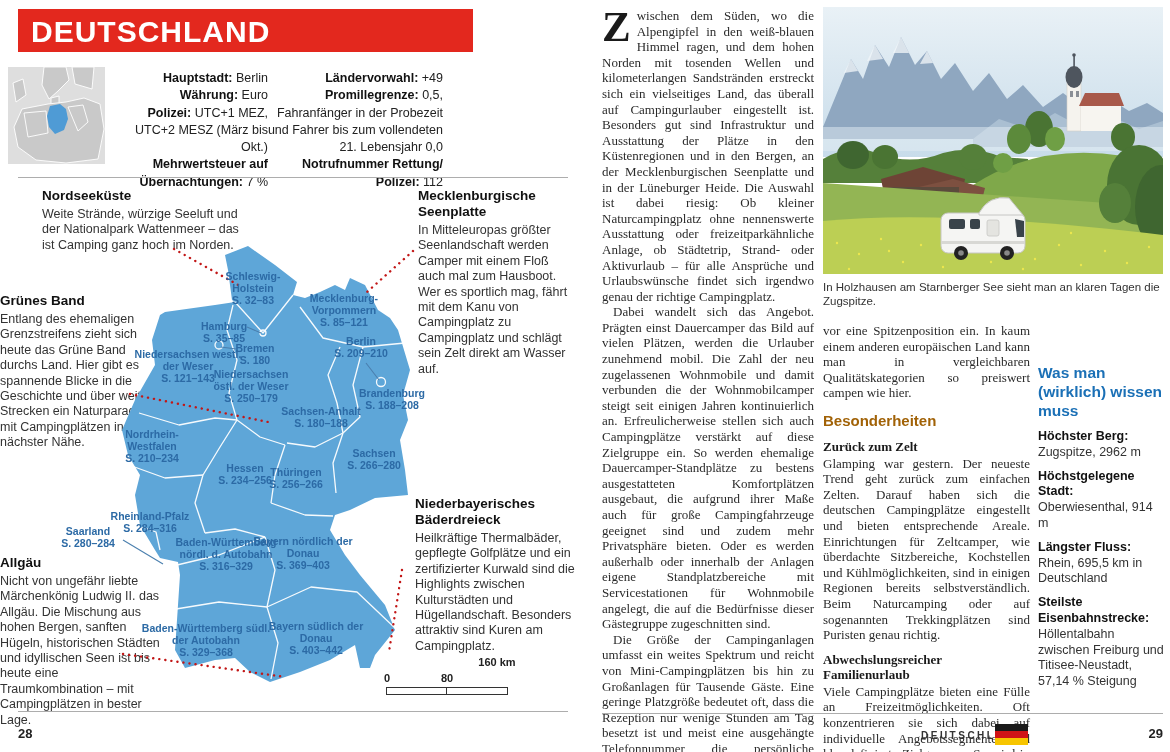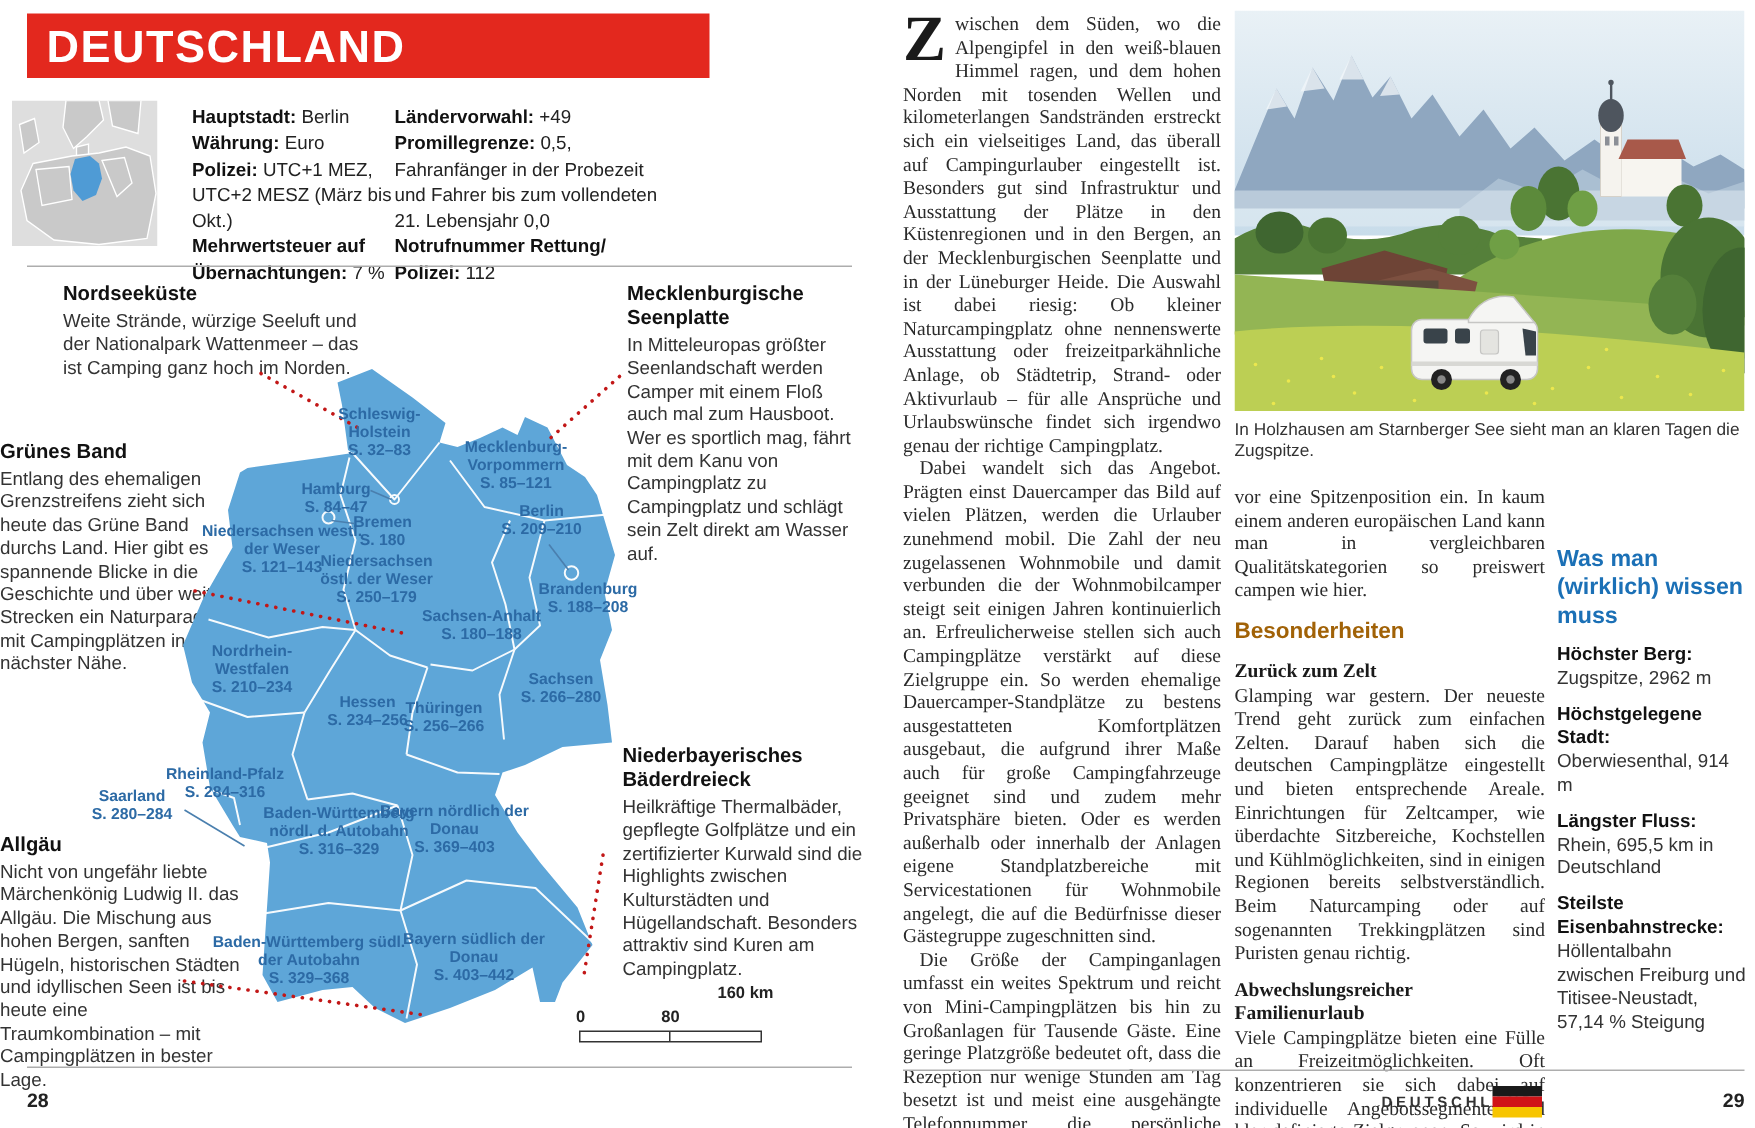--- a/index.html
+++ b/index.html
@@ -3,21 +3,21 @@
 <meta charset="utf-8">
 <style>
   html,body{margin:0;padding:0;background:#fff;}
   #spread{position:relative;width:1170px;height:752px;background:#fff;overflow:hidden;
           font-family:"Liberation Sans",sans-serif;color:#2d2d2d;}
   .abs{position:absolute;}
   
   .banner{left:18px;top:9px;width:455px;height:43px;background:#e3281e;}
   .banner h1{margin:0;padding:4px 0 0 13px;font:bold 30px/38px "Liberation Sans",sans-serif;
              color:#fff;letter-spacing:1px;}
-  .facts-col{font:12.5px/17.3px "Liberation Sans",sans-serif;color:#222;}
+  .facts-col{font:12.5px/17.3px "Liberation Sans",sans-serif;color:#222;text-align:right;}
   .facts-col p{margin:0;}
   .facts-col b{color:#111;}
   .rule{background:#adadad;height:1px;}
   .callout{color:#333;}
   .callout h3{margin:0 0 3px 0;font:bold 13.5px/16px "Liberation Sans",sans-serif;color:#111;}
   .callout p{margin:0;font:12.5px/15.4px "Liberation Sans",sans-serif;}
   .state-label{position:absolute;transform:translateX(-50%);text-align:center;
                font:bold 10.5px/12px "Liberation Sans",sans-serif;color:#2c6aa5;}
   .state-label span{display:block;}
   .scale-num{position:absolute;transform:translateX(-50%);font:bold 11px/12px "Liberation Sans",sans-serif;color:#222;}
@@ -153,21 +153,21 @@
   <div class="state-label" style="left:253px;top:270px;width:84px">
       <span>Schleswig-Holstein</span>
       <span>S. 32–83</span>
     </div>
   <div class="state-label" style="left:344px;top:292px;width:104px">
       <span>Mecklenburg-Vorpommern</span>
       <span>S. 85–121</span>
     </div>
   <div class="state-label" style="left:224px;top:320px;width:70px">
       <span>Hamburg</span>
-      <span>S. 84–47</span>
+      <span>S. 35–85</span>
     </div>
   <div class="state-label" style="left:255px;top:342px;width:60px">
       <span>Bremen</span>
       <span>S. 180</span>
     </div>
   <div class="state-label" style="left:188px;top:348px;width:112px">
       <span>Niedersachsen westl. der Weser</span>
       <span>S. 121–143</span>
     </div>
   <div class="state-label" style="left:251px;top:368px;width:80px">
@@ -179,21 +179,21 @@
       <span>S. 209–210</span>
     </div>
   <div class="state-label" style="left:392px;top:387px;width:95px">
       <span>Brandenburg</span>
       <span>S. 188–208</span>
     </div>
   <div class="state-label" style="left:321px;top:405px;width:110px">
       <span>Sachsen-Anhalt</span>
       <span>S. 180–188</span>
     </div>
-  <div class="state-label" style="left:168px;top:428px;width:86px">
+  <div class="state-label" style="left:152px;top:428px;width:86px">
       <span>Nordrhein-Westfalen</span>
       <span>S. 210–234</span>
     </div>
   <div class="state-label" style="left:245px;top:462px;width:75px">
       <span>Hessen</span>
       <span>S. 234–256</span>
     </div>
   <div class="state-label" style="left:296px;top:466px;width:80px">
       <span>Thüringen</span>
       <span>S. 256–266</span>

